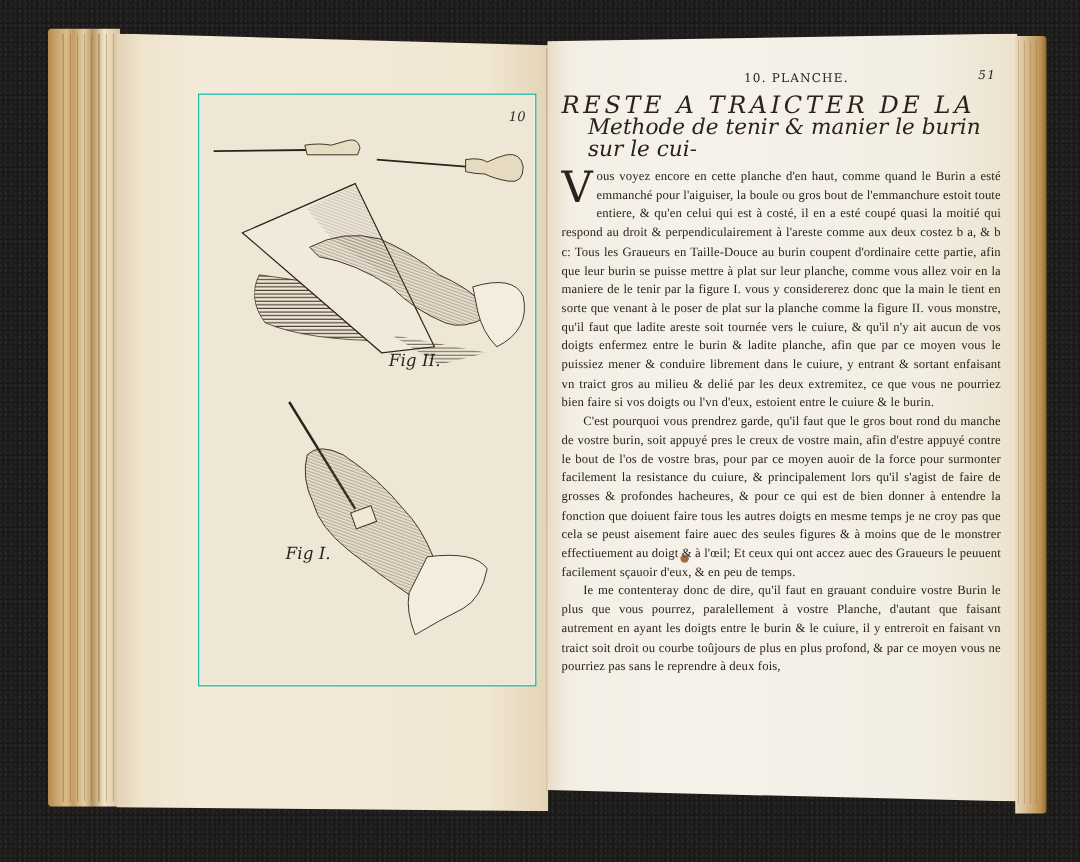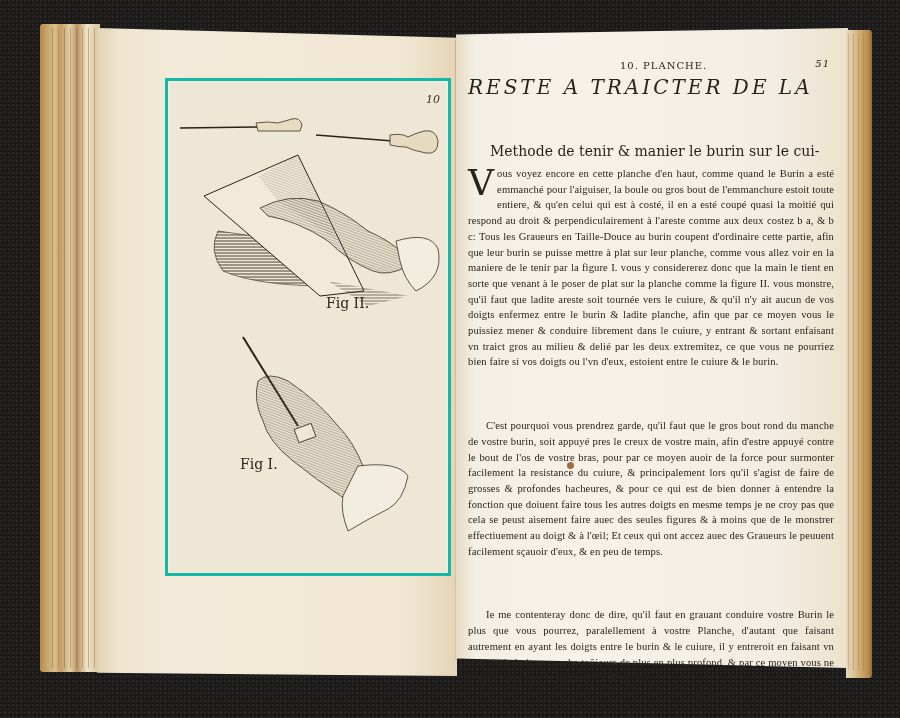--- a/index.html
+++ b/index.html
@@ -25,29 +25,29 @@
     background: repeating-linear-gradient(90deg, rgba(120,85,40,0.35) 0 1px, transparent 1px 6px);
   }
   .left-page {
     position:absolute; left:97px; top:28px; width:360px; height:648px;
     background: linear-gradient(90deg,#e2d2b4 0%,#efe4ce 6%,#f3ead9 20%,#f1e7d3 85%,#e4d4b6 100%);
     clip-path: polygon(0 0, 100% 1.5%, 100% 100%, 0 99.5%);
   }
   .plate {
     position:absolute; left:165px; top:78px; width:280px; height:492px;
     background:#efe7d6;
-    border:3px solid #14b8a6;
+    border:1px solid #14b8a6;
     box-shadow: inset 0 0 0 1px rgba(255,255,255,0.3);
   }
   .plate-number {
     position:absolute; left:258px; top:12px; font-style:italic;
     font-size:11px; color:#3a3026;
   }
   .fig-label {
-    position:absolute; font-family:"DejaVu Serif", serif; 
+    position:absolute; font-family:"DejaVu Serif", serif; font-style:italic;
     font-size:14px; color:#2c241b;
   }
   .fig2-label { left:158px; top:214px; }
   .fig1-label { left:72px; top:375px; }
 
   
   .right-page {
     position:absolute; left:456px; top:28px; width:392px; height:640px;
     background: linear-gradient(90deg,#e8dcc6 0%,#f4efe5 5%,#f6f2ea 30%,#f3eee4 80%,#ece2cd 100%);
     clip-path: polygon(0 1%, 100% 0, 100% 100%, 0 98.5%);
@@ -70,28 +70,28 @@
   .running-head {
     position:relative; height:14px; font-size:10px; letter-spacing:1px;
   }
   .running-head .rh-center { position:absolute; left:108px; top:0; font-variant:small-caps;margin-left:44px; }
   .running-head .rh-page { position:absolute; right:4px; top:-2px; font-style:italic;margin-left:21px; }
   .chapter-title {
     font-style:italic; font-size:20px; letter-spacing:3px; font-weight:normal;
     margin-top:2px; line-height:22px; white-space:nowrap;
   }
   .subtitle {
-    font-size:14px; line-height:18px; padding-left:22px;margin-top:44px;
+    font-style:italic; font-size:18px; line-height:18px; padding-left:22px;
   }
   .body-text {
     margin-top:6px; font-size:10.6px; line-height:15.7px; text-align:justify;
     font-family:"Liberation Serif", serif; letter-spacing:0.1px;
   }
   .body-text p { margin:0; text-indent:0; }
-  .body-text .indent { text-indent:18px;margin-top:48px; }
+  .body-text .indent { text-indent:18px; }
   .dropcap {
     float:left; font-size:36px; line-height:30px; margin:2px 3px 0 0; font-family:"DejaVu Serif", serif;
   }
   .signature { text-align:right; padding-right:120px; font-size:11px; margin-top:1px; }
   .stain { position:absolute; left:567px; top:462px; width:7px; height:7px; border-radius:50%; background:#8a4a1e; opacity:0.8; }
 </style>
 </head>
 <body>
 
 <div class="book">
@@ -154,17 +154,16 @@
       <span class="rh-page">51</span>
     </div>
     <div class="chapter-title">RESTE A TRAICTER DE LA</div>
     <div class="subtitle">
       <div>Methode de tenir &amp; manier le burin sur le cui-</div>
     </div>
     <div class="body-text">
       <p><span class="dropcap">V</span><span>ous voyez encore en cette planche d'en haut, comme quand le Burin a esté emmanché pour l'aiguiser, la boule ou gros bout de l'emmanchure estoit toute entiere, &amp; qu'en celui qui est à costé, il en a esté coupé quasi la moitié qui respond au droit &amp; perpendiculairement à l'areste comme aux deux costez b a, &amp; b c: Tous les Graueurs en Taille-Douce au burin coupent d'ordinaire cette partie, afin que leur burin se puisse mettre à plat sur leur planche, comme vous allez voir en la maniere de le tenir par la figure I. vous y considererez donc que la main le tient en sorte que venant à le poser de plat sur la planche comme la figure II. vous monstre, qu'il faut que ladite areste soit tournée vers le cuiure, &amp; qu'il n'y ait aucun de vos doigts enfermez entre le burin &amp; ladite planche, afin que par ce moyen vous le puissiez mener &amp; conduire librement dans le cuiure, y entrant &amp; sortant enfaisant vn traict gros au milieu &amp; delié par les deux extremitez, ce que vous ne pourriez bien faire si vos doigts ou l'vn d'eux, estoient entre le cuiure &amp; le burin.</span></p>
       <p class="indent">C'est pourquoi vous prendrez garde, qu'il faut que le gros bout rond du manche de vostre burin, soit appuyé pres le creux de vostre main, afin d'estre appuyé contre le bout de l'os de vostre bras, pour par ce moyen auoir de la force pour surmonter facilement la resistance du cuiure, &amp; principalement lors qu'il s'agist de faire de grosses &amp; profondes hacheures, &amp; pour ce qui est de bien donner à entendre la fonction que doiuent faire tous les autres doigts en mesme temps je ne croy pas que cela se peust aisement faire auec des seules figures &amp; à moins que de le monstrer effectiuement au doigt &amp; à l'œil; Et ceux qui ont accez auec des Graueurs le peuuent facilement sçauoir d'eux, &amp; en peu de temps.</p>
       <p class="indent">Ie me contenteray donc de dire, qu'il faut en grauant conduire vostre Burin le plus que vous pourrez, paralellement à vostre Planche, d'autant que faisant autrement en ayant les doigts entre le burin &amp; le cuiure, il y entreroit en faisant vn traict soit droit ou courbe toûjours de plus en plus profond, &amp; par ce moyen vous ne pourriez pas sans le reprendre à deux fois,</p>
-      <div class="signature">G ij</div>
     </div>
   </div>
   <div class="stain"></div>
 </div>
 
 </body></html>

